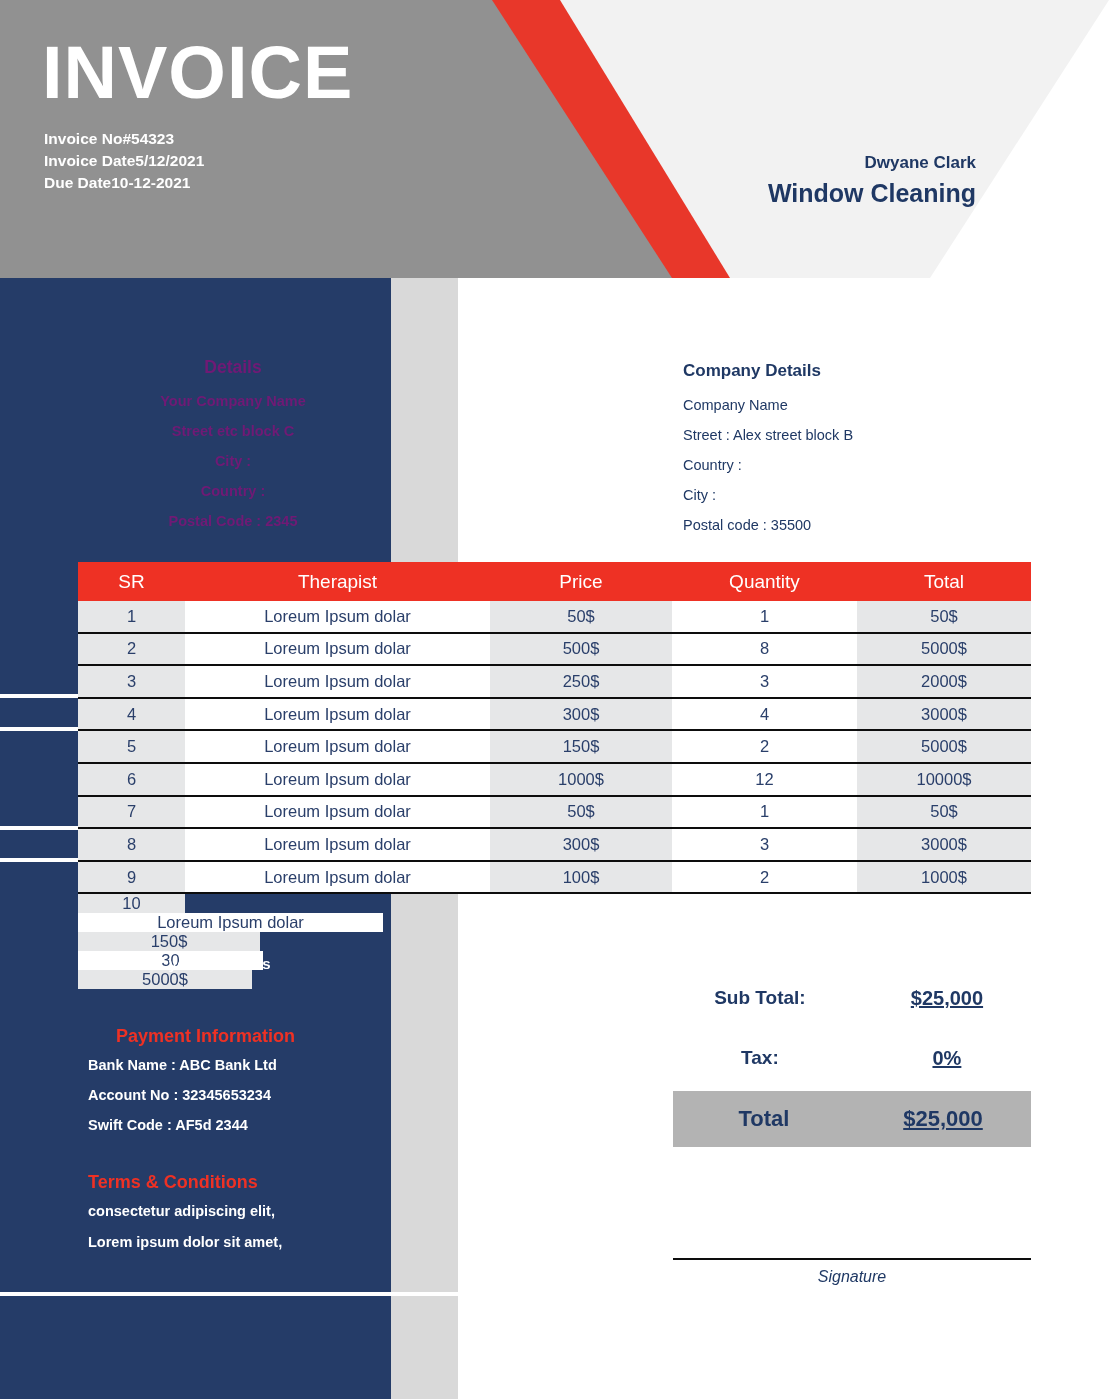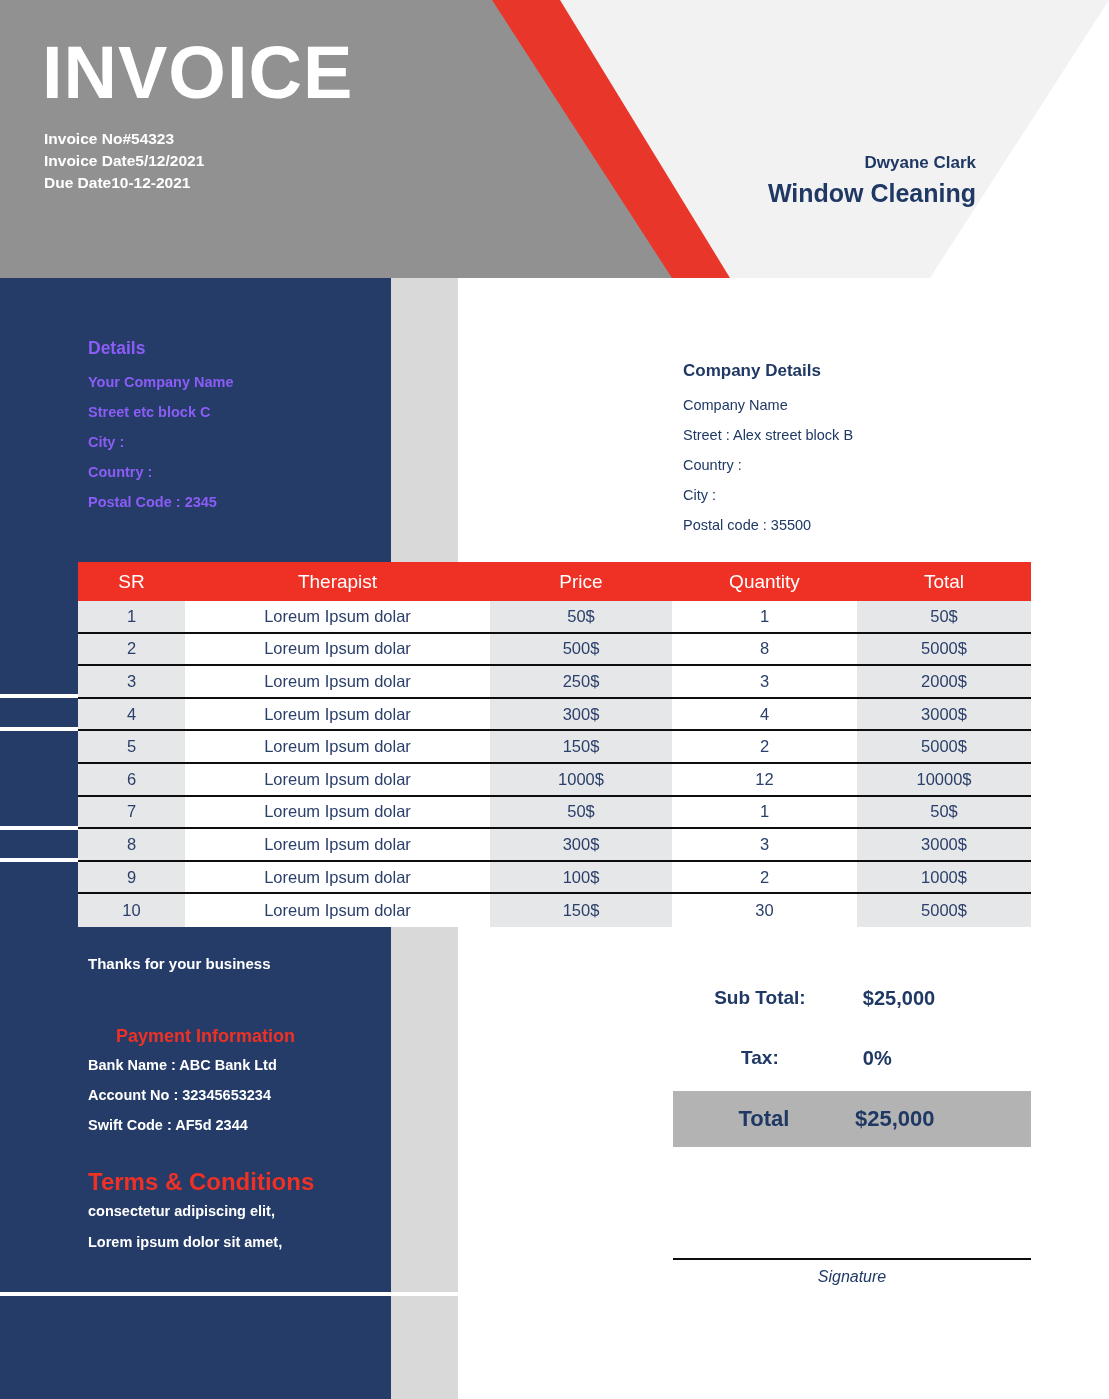--- a/index.html
+++ b/index.html
@@ -66,64 +66,64 @@
     background: #d9d9d9;
   }
   .gray-strip-bottom {
     position: absolute; left: 391px; top: 1296px; width: 67px; height: 103px;
     background: #d9d9d9;
   }
   
   .blue-line { position: absolute; left: 0; width: 78px; height: 4px; background: #ffffff; }
 
   
-  .details { position: absolute; left: 88px; top: 333px; width: 290px; color: #8b5cf6; }
+  .details { position: absolute; left: 88px; top: 352px; width: 290px; color: #701a75; text-align: center; }
   .details-title { font-size: 17.5px; font-weight: bold; line-height: 30px; margin-bottom: 4px; }
   .details-line { font-size: 14.5px; font-weight: bold; line-height: 30px; }
 
   
   .company { position: absolute; left: 683px; top: 356px; width: 330px; color: #1f3864; }
   .company-title { font-size: 17px; font-weight: bold; line-height: 30px; margin-bottom: 4px; }
   .company-line { font-size: 14.5px; line-height: 30px; }
 
   
   .table { position: absolute; left: 78px; top: 562px; width: 953px; }
   .thead { display: flex; background: #ee3124; height: 39px; }
   .thead div {
     color: #ffffff; font-size: 19px; font-weight: normal;
     display: flex; align-items: center; justify-content: center;
   }
   .trow { display: flex; height: 32.6px; border-bottom: 2px solid #0d0d0d; }
-  .trow:last-child { border-bottom: none; }
+  .trow:last-child { border-bottom: none; flex-direction: column; }
   .trow div {
     color: #2a3f6a; font-size: 16.5px;
     display: flex; align-items: center; justify-content: center;
   }
   .c-sr   { width: 107px; }
   .c-ther { width: 305px; }
   .c-pri  { width: 182px; }
   .c-qty  { width: 185px; }
   .c-tot  { width: 174px; }
   .shade  { background: #e6e7e8; }
   .plain  { background: #ffffff; }
 
   
   .thanks { position: absolute; left: 88px; top: 955px; color: #ffffff; font-size: 15px; font-weight: bold; }
   .pay { position: absolute; left: 88px; top: 1022px; width: 290px; }
   .pay-title { color: #ee3124; font-size: 18px; font-weight: bold; line-height: 28px; margin-left: 28px; }
   .pay-line { color: #ffffff; font-size: 14.5px; font-weight: bold; line-height: 30px; }
   .terms { position: absolute; left: 88px; top: 1168px; width: 300px; }
-  .terms-title { color: #ee3124; font-size: 24px; font-weight: bold; line-height: 28px; }
+  .terms-title { color: #ee3124; font-size: 18px; font-weight: bold; line-height: 28px; }
   .terms-line { color: #ffffff; font-size: 14.5px; font-weight: bold; line-height: 31px; }
 
   
   .totals { position: absolute; left: 673px; top: 968px; width: 358px; }
   .tot-row { display: flex; height: 60px; align-items: center; gap: 16px; }
   .tot-label { width: 182px; text-align: center; color: #1f3864; font-size: 19px; font-weight: bold; }
-  .tot-value { width: 176px; color: #1f3864; font-size: 20px; font-weight: bold; }
+  .tot-value { width: 176px; text-align: center; color: #1f3864; font-size: 20px; font-weight: bold; text-decoration: underline; }
   .tot-grand { display: flex; height: 56px; align-items: center; background: #b3b3b3; margin-top: 3px; }
   .tot-grand .tot-label { font-size: 22px; }
   .tot-grand .tot-value { font-size: 22px; }
 
   
   .sig { position: absolute; left: 673px; top: 1258px; width: 358px; }
   .sig-line { width: 358px; height: 2px; background: #0d0d0d; }
   .sig-label { text-align: center; color: #1f3864; font-size: 16px; line-height: 34px; font-style: italic; }
 </style>
 </head>

